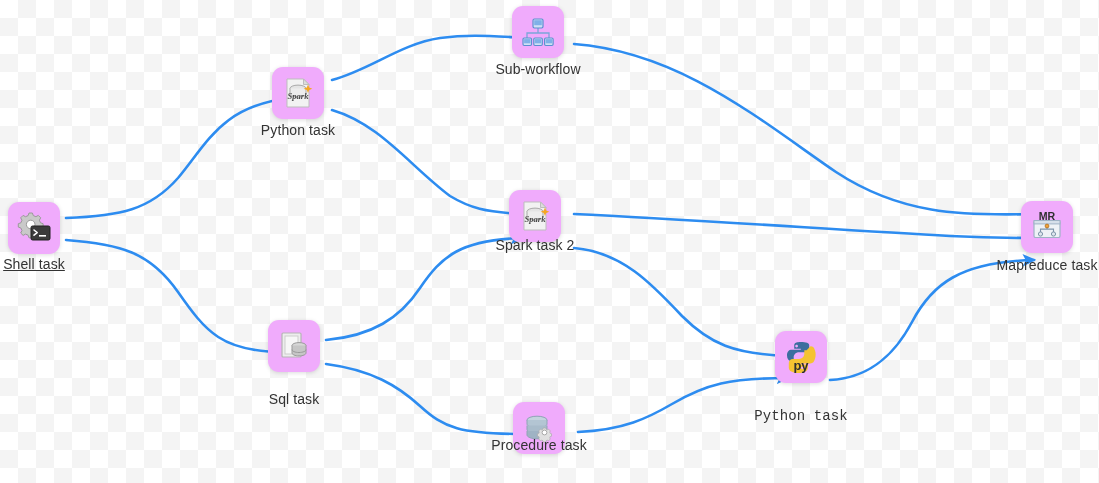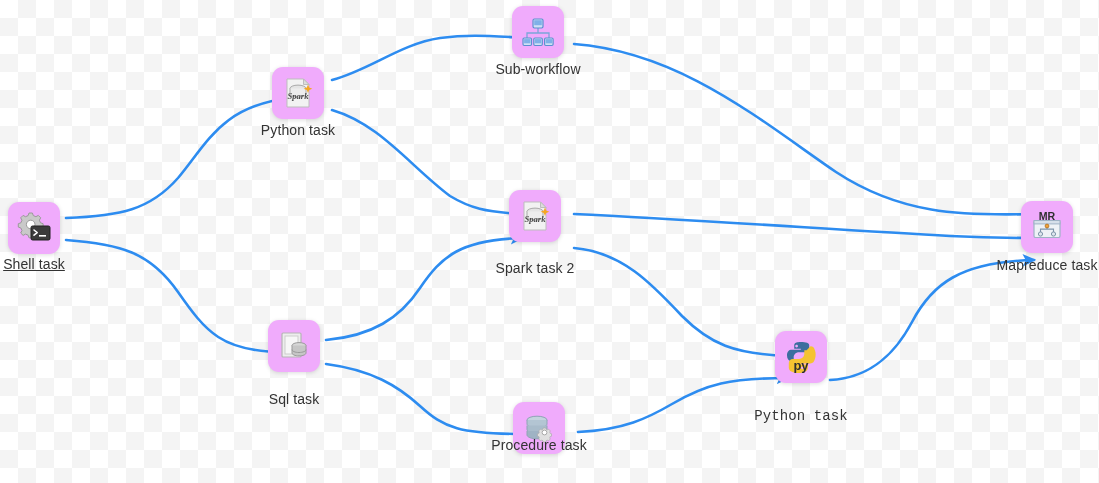--- a/index.html
+++ b/index.html
@@ -101,21 +101,21 @@
       <svg width="34" height="34" viewBox="0 0 34 34">
         <path d="M6 3 h16.5 l5.5 5.5 V31 H6 Z" fill="#f2f2f2" stroke="#bdbdbd" stroke-width="1"></path>
         <path d="M22.5 3 v5.5 H28 Z" fill="#dcdcdc" stroke="#bdbdbd" stroke-width="1"></path>
         <ellipse cx="17" cy="12.5" rx="8" ry="3.4" fill="#e4e4e4" stroke="#a9a9a9" stroke-width="1"></ellipse>
         <path d="M9 12.5 v5.2 c0 1.9 3.6 3.4 8 3.4 s8-1.5 8-3.4 v-5.2" fill="#ededed" stroke="#a9a9a9" stroke-width="1"></path>
         <text x="17" y="22.6" font-family="'Liberation Serif',serif" font-size="8.6" font-style="italic" font-weight="bold" fill="#4a4a4a" text-anchor="middle">Spark</text>
         <path d="M27 8.5 l1.2 3.1 3.1 1.2 -3.1 1.2 -1.2 3.1 -1.2-3.1 -3.1-1.2 3.1-1.2 Z" fill="#f5a623"></path>
       </svg>
     </span>
   </div>
-  <div class="nlabel" style="left:535px;top:260px;transform:translateX(-50%);">Spark task 2</div>
+  <div class="nlabel" style="left:535px;top:237px;transform:translateX(-50%);">Spark task 2</div>
 
   <div class="node" style="left:268px;top:320px;">
     <span>
       <svg width="34" height="34" viewBox="0 0 34 34">
         <rect x="5" y="4" width="19" height="24" rx="1" fill="#ededed" stroke="#b5b5b5" stroke-width="1.2"></rect>
         <rect x="8" y="7" width="13" height="18" fill="#f7f7f7" stroke="#cdcdcd" stroke-width="1"></rect>
         <g>
           <ellipse cx="22" cy="16.5" rx="7" ry="2.9" fill="#d7d7d7" stroke="#9a9a9a" stroke-width="1"></ellipse>
           <path d="M15 16.5 v7.5 c0 1.6 3.1 2.9 7 2.9 s7-1.3 7-2.9 v-7.5" fill="#c6c6c6" stroke="#9a9a9a" stroke-width="1"></path>
           <path d="M15 20.6 c0 1.6 3.1 2.9 7 2.9 s7-1.3 7-2.9" fill="none" stroke="#9a9a9a" stroke-width="1"></path>

